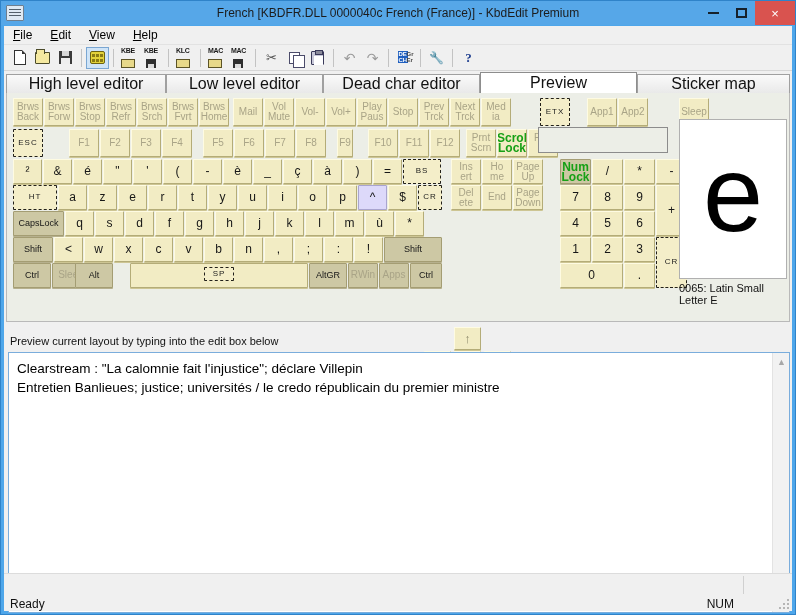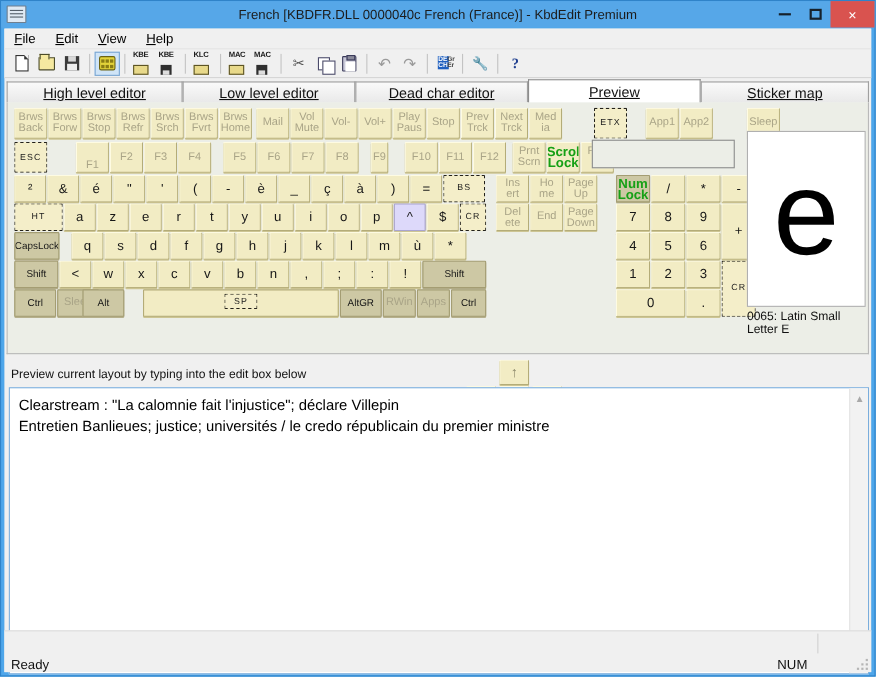--- a/index.html
+++ b/index.html
@@ -106,21 +106,21 @@
 
   
   .tabstrip {
     position:absolute; left:2px; top:46px; width:784px; height:21px;
   }
   .tab {
     position:absolute; top:2px; height:19px;
     background:linear-gradient(#fafafa,#e9e9e9);
     border:1px solid #a0a0a0; border-bottom:none;
     display:flex; align-items:center; justify-content:center;
-    font-size:13px; color:#111;text-decoration:underline;
+    font-size:16px; color:#111;
   }
   .tab.active {
     top:0; height:21px; background:#fff; border-color:#8d8d8d; z-index:3;
   }
 
   
   .kbpanel {
     position:absolute; left:2px; top:67px; width:784px; height:229px;
     background:#eceee7; border:1px solid #b9b9b9; border-top:none;
   }
@@ -376,21 +376,21 @@
           </div>
           <div class="key dim" style="left: 611px; top: 5px; width: 30px; height: 28px;">
             <span>App2</span>
           </div>
           <div class="key dim" style="left: 672px; top: 5px; width: 30px; height: 28px;">
             <span>Sleep</span>
           </div>
           <div class="key dash" style="left: 6px; top: 36px; width: 30px; height: 28px;">
             <span>ESC</span>
           </div>
-          <div class="key dim" style="left: 62px; top: 36px; width: 30px; height: 28px; align-items: flex-end;">
+          <div class="key dim" style="left: 62px; top: 36px; width: 30px; height: 28px;">
             <span>F1</span>
           </div>
           <div class="key dim" style="left: 93px; top: 36px; width: 30px; height: 28px;">
             <span>F2</span>
           </div>
           <div class="key dim" style="left: 124px; top: 36px; width: 30px; height: 28px;">
             <span>F3</span>
           </div>
           <div class="key dim" style="left: 155px; top: 36px; width: 30px; height: 28px;">
             <span>F4</span>
@@ -531,21 +531,21 @@
           </div>
           <div class="key lilac" style="left: 351px; top: 92px; width: 29px; height: 25px;">
             <span>^</span>
           </div>
           <div class="key" style="left: 381px; top: 92px; width: 29px; height: 25px;">
             <span>$</span>
           </div>
           <div class="key dash" style="left: 411px; top: 92px; width: 24px; height: 25px;">
             <span>CR</span>
           </div>
-          <div class="key gray small" style="left: 6px; top: 118px; width: 41px; height: 25px;">
+          <div class="key gray small" style="left: 6px; top: 118px; width: 51px; height: 25px;">
             <span>CapsLock</span>
           </div>
           <div class="key" style="left: 58px; top: 118px; width: 29px; height: 25px;">
             <span>q</span>
           </div>
           <div class="key" style="left: 88px; top: 118px; width: 29px; height: 25px;">
             <span>s</span>
           </div>
           <div class="key" style="left: 118px; top: 118px; width: 29px; height: 25px;">
             <span>d</span>

